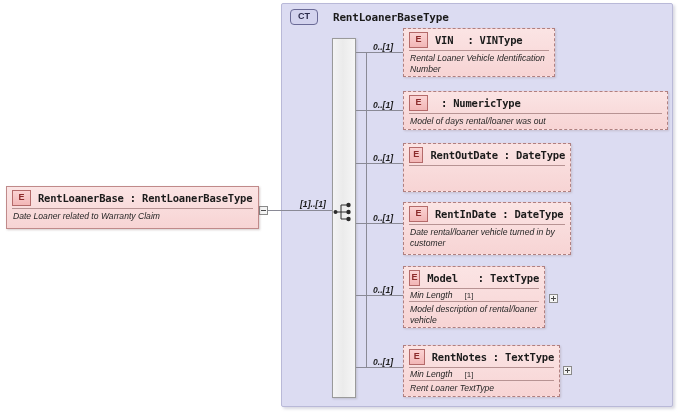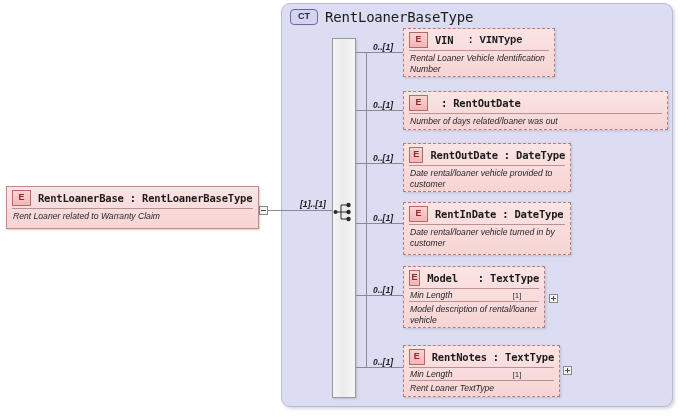--- a/index.html
+++ b/index.html
@@ -82,32 +82,31 @@
     line-height: 10.5px;
     font-family: "Liberation Sans", sans-serif;
   }
   .facet-row {
     display: flex;
     align-items: center;
     font-size: 8.6px;
     font-style: italic;
     color: #1f1f1f;
     padding: 1px 5px 1px 6px;
-    gap: 48px;
   }
   .facet-name { font-weight: normal; }
   .facet-val { margin-left: 12px; font-style: normal; font-size: 8px; color: #333; }
 
   
   #ct-container {
     position: absolute;
     box-sizing: border-box;
     background: #dcdcf2;
     border: 1px solid #b9b9d8;
-    border-radius: 9px;
+    border-radius: 2px;
     box-shadow: 2px 2px 3px rgba(120,120,150,0.28);
   }
   #ct-header {
     display: flex;
     align-items: center;
     padding: 5px 0 0 8px;
     white-space: nowrap;
   }
   .ct-badge {
     display: inline-block;
@@ -118,25 +117,26 @@
     font-size: 9px;
     font-weight: bold;
     color: #2a2a4a;
     background: #d3d3ee;
     border: 1px solid #6a6a96;
     border-radius: 4px;
     padding: 0 2px;
     margin-right: 7px;
   }
   #ct-title {
-    font-size: 14px;
-    font-weight: normal;
+    font-size: 11px;
+    font-weight: bold;
     color: #1b1b1b;
     font-family: "DejaVu Sans Mono", monospace;
     letter-spacing: -0.2px;
+    margin-left: 8px;
   }
 
   
   #sequence-box {
     position: absolute;
     box-sizing: border-box;
     background: linear-gradient(to right, #f4f4f4 0%, #ebebeb 45%, #f6f6f6 100%);
     border: 1px solid #9a9a9a;
     box-shadow: 1px 1px 2px rgba(100,100,100,0.25);
   }
@@ -215,58 +215,57 @@
   <div class="line hline" style="left:268px; top:210px; width:64px;"></div>
   <div class="expander" style="left:259px; top:206px;"></div>
   <div class="card" style="left:300px; top:199px;">[1]..[1]</div>
 
   <div class="elem-box" style="left:6px; top:186px; width:253px; height:43px;">
     <div class="elem-head">
       <span class="e-badge">E</span>
       <span class="elem-name">RentLoanerBase : RentLoanerBaseType</span>
     </div>
     <div class="elem-sep"></div>
-    <div class="elem-desc">Rent Loaner related to Warranty Claim</div>
+    <div class="elem-desc">Date Loaner related to Warranty Claim</div>
   </div>
 
   <div class="line vline" style="left:366px; top:52px; height:315px;"></div>
 
   <div class="line hline" style="left:356px; top:52px; width:47px;"></div>
   <div class="card" style="left:373px; top:42px;">0..[1]</div>
   <div class="elem-box optional" style="left:403px; top:28px; width:152px; height:49px;">
     <div class="elem-head">
       <span class="e-badge">E</span>
       <span class="elem-name">VIN</span>
-      <span class="elem-name" style="margin-left:14px;font-family:Liberation Mono, monospace;">: VINType</span>
+      <span class="elem-name" style="margin-left:14px;">: VINType</span>
     </div>
     <div class="elem-sep"></div>
     <div class="elem-desc">Rental Loaner Vehicle Identification Number</div>
   </div>
 
   <div class="line hline" style="left:356px; top:110px; width:47px;"></div>
   <div class="card" style="left:373px; top:100px;">0..[1]</div>
   <div class="elem-box optional" style="left:403px; top:91px; width:265px; height:39px;">
     <div class="elem-head">
       <span class="e-badge">E</span>
-      <span class="elem-name" style="margin-left:6px;">: RentOutDate</span>
-    </div>
-    <div class="elem-sep"></div>
-    <div class="elem-desc">Number of days related/loaner was out</div>
+      <span class="elem-name" style="margin-left:6px;">: NumericType</span>
+    </div>
+    <div class="elem-sep"></div>
+    <div class="elem-desc">Model of days rental/loaner was out</div>
   </div>
 
   <div class="line hline" style="left:356px; top:163px; width:47px;"></div>
   <div class="card" style="left:373px; top:153px;">0..[1]</div>
   <div class="elem-box optional" style="left:403px; top:143px; width:168px; height:49px;">
     <div class="elem-head">
       <span class="e-badge">E</span>
       <span class="elem-name">RentOutDate</span>
       <span class="elem-name" style="margin-left:6px;">: DateType</span>
     </div>
     <div class="elem-sep"></div>
-    <div class="elem-desc">Date rental/loaner vehicle provided to customer</div>
   </div>
 
   <div class="line hline" style="left:356px; top:223px; width:47px;"></div>
   <div class="card" style="left:373px; top:213px;">0..[1]</div>
   <div class="elem-box optional" style="left:403px; top:202px; width:168px; height:53px;">
     <div class="elem-head">
       <span class="e-badge">E</span>
       <span class="elem-name">RentInDate</span>
       <span class="elem-name" style="margin-left:6px;">: DateType</span>
     </div>

